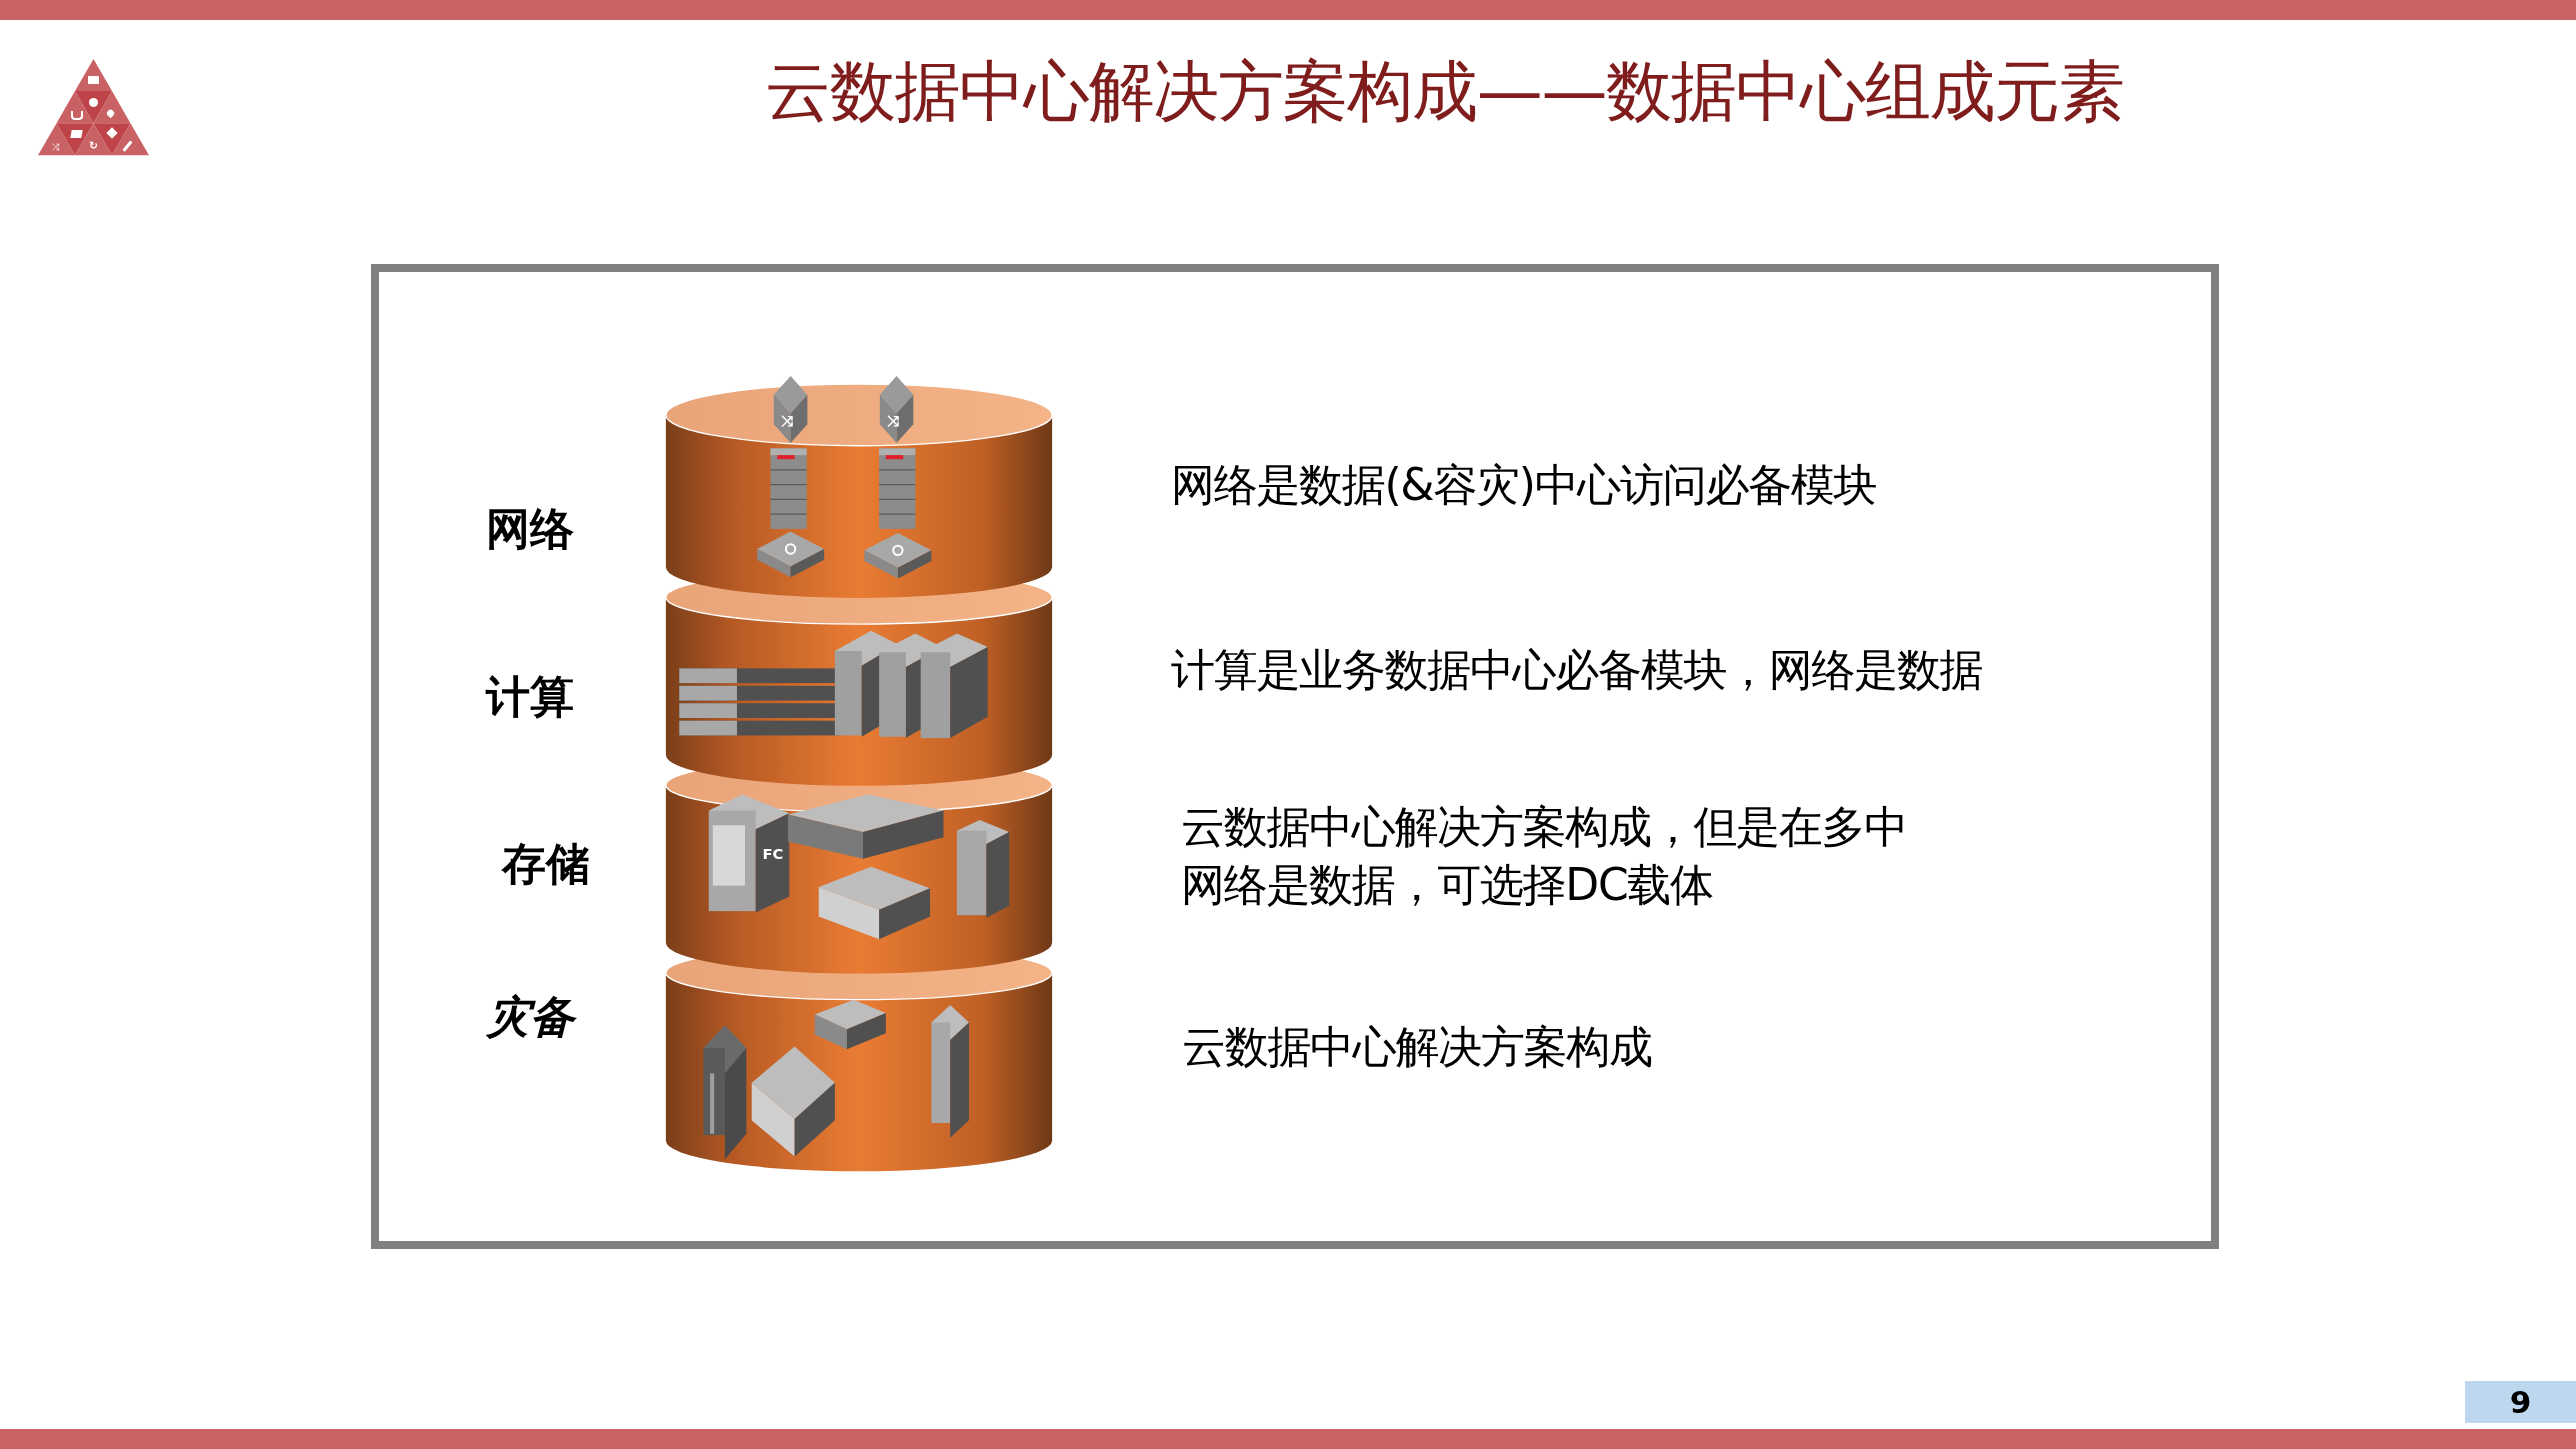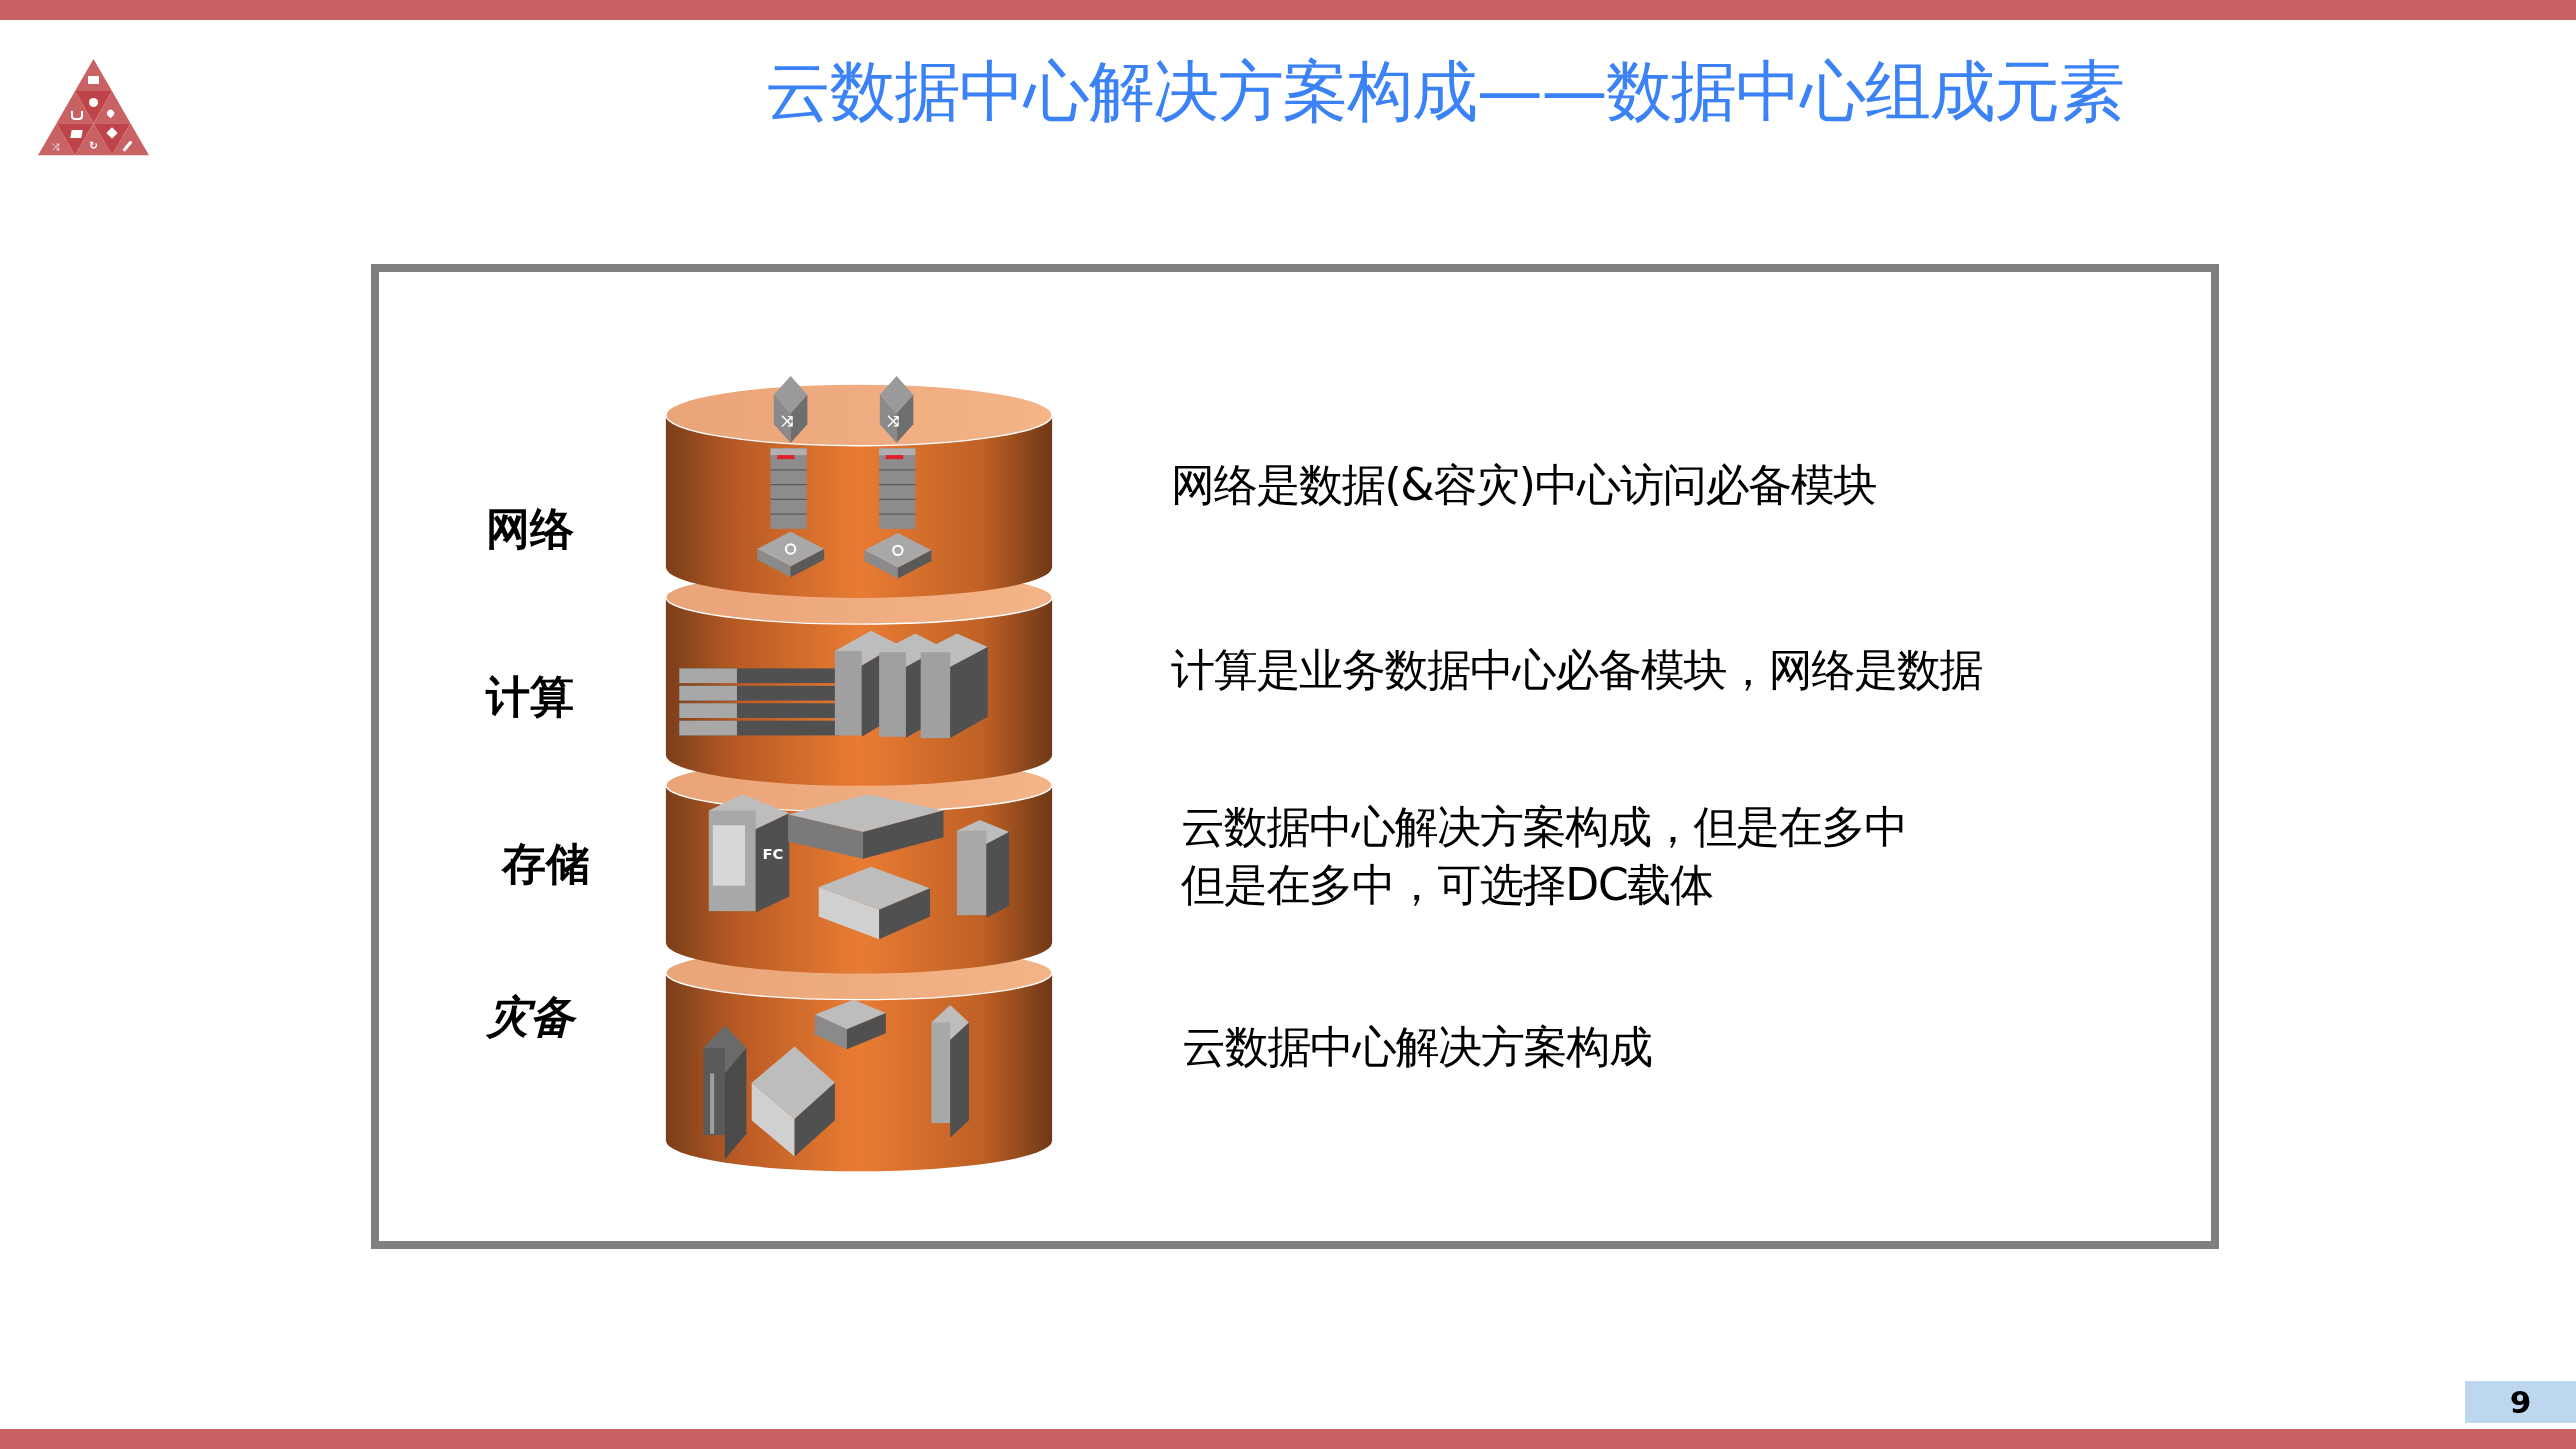--- a/index.html
+++ b/index.html
@@ -1,20 +1,20 @@
 <!DOCTYPE html>
 <html style="font-size:10.7px"><head>
 <meta charset="utf-8">
 <style>
   html,body{margin:0;padding:0;}
   body{width:2576px;height:1449px;position:relative;overflow:hidden;background:#ffffff;font-family:"DejaVu Sans","Liberation Sans",sans-serif;}
   .bar-top{position:absolute;left:0;top:0;width:2576px;height:20px;background:#C96265;}
   .bar-bottom{position:absolute;left:0;top:1429px;width:2576px;height:20px;background:#C96265;}
   .logo{position:absolute;left:38px;top:59px;width:111px;width:111px;height:99px;}
-  .title{position:absolute;left:765px;top:55px;font-size:66px;line-height:74px;color:#3b82f6;white-space:nowrap;letter-spacing:-1.3px;font-weight:normal;}
+  .title{position:absolute;left:765px;top:55px;font-size:66px;line-height:74px;color:#7f1d1d;white-space:nowrap;letter-spacing:-1.3px;font-weight:normal;}
   .frame{position:absolute;left:371px;top:264px;width:1832px;height:969px;border:8px solid #808080;background:#fff;}
   .label{position:absolute;font-size:44px;font-weight:bold;color:#000;white-space:nowrap;}
   .desc{position:absolute;font-size:44px;font-weight:normal;color:#000;line-height:58px;white-space:nowrap;letter-spacing:-1.3px;}
   .page-num{position:absolute;left:2465px;top:1381px;width:111px;height:42px;background:#BDD7EE;color:#000;font-weight:bold;font-size:31px;line-height:42px;text-align:center;}
   .stack{position:absolute;left:663px;top:376px;width:392px;height:798px;}
   .stack svg{display:block;}
 </style>
 </head>
 <body>
 
@@ -210,21 +210,21 @@
 <div class="label" style="left:486px;top:988px;font-style:italic;">灾备</div>
 
 <div class="desc" style="left:1171px;top:456px;">
   <div>网络是数据(&amp;容灾)中心访问必备模块</div>
 </div>
 <div class="desc" style="left:1171px;top:641px;">
   <div>计算是业务数据中心必备模块，网络是数据</div>
 </div>
 <div class="desc" style="left:1181px;top:798px;">
   <div>云数据中心解决方案构成，但是在多中</div>
-  <div>但是在多中，可选择DC载体</div>
+  <div>网络是数据，可选择DC载体</div>
 </div>
 <div class="desc" style="left:1182px;top:1018px;">
   <div>云数据中心解决方案构成</div>
 </div>
 
 <div class="page-num">9</div>
 <div class="bar-bottom"></div>
 
 
 </body></html>

